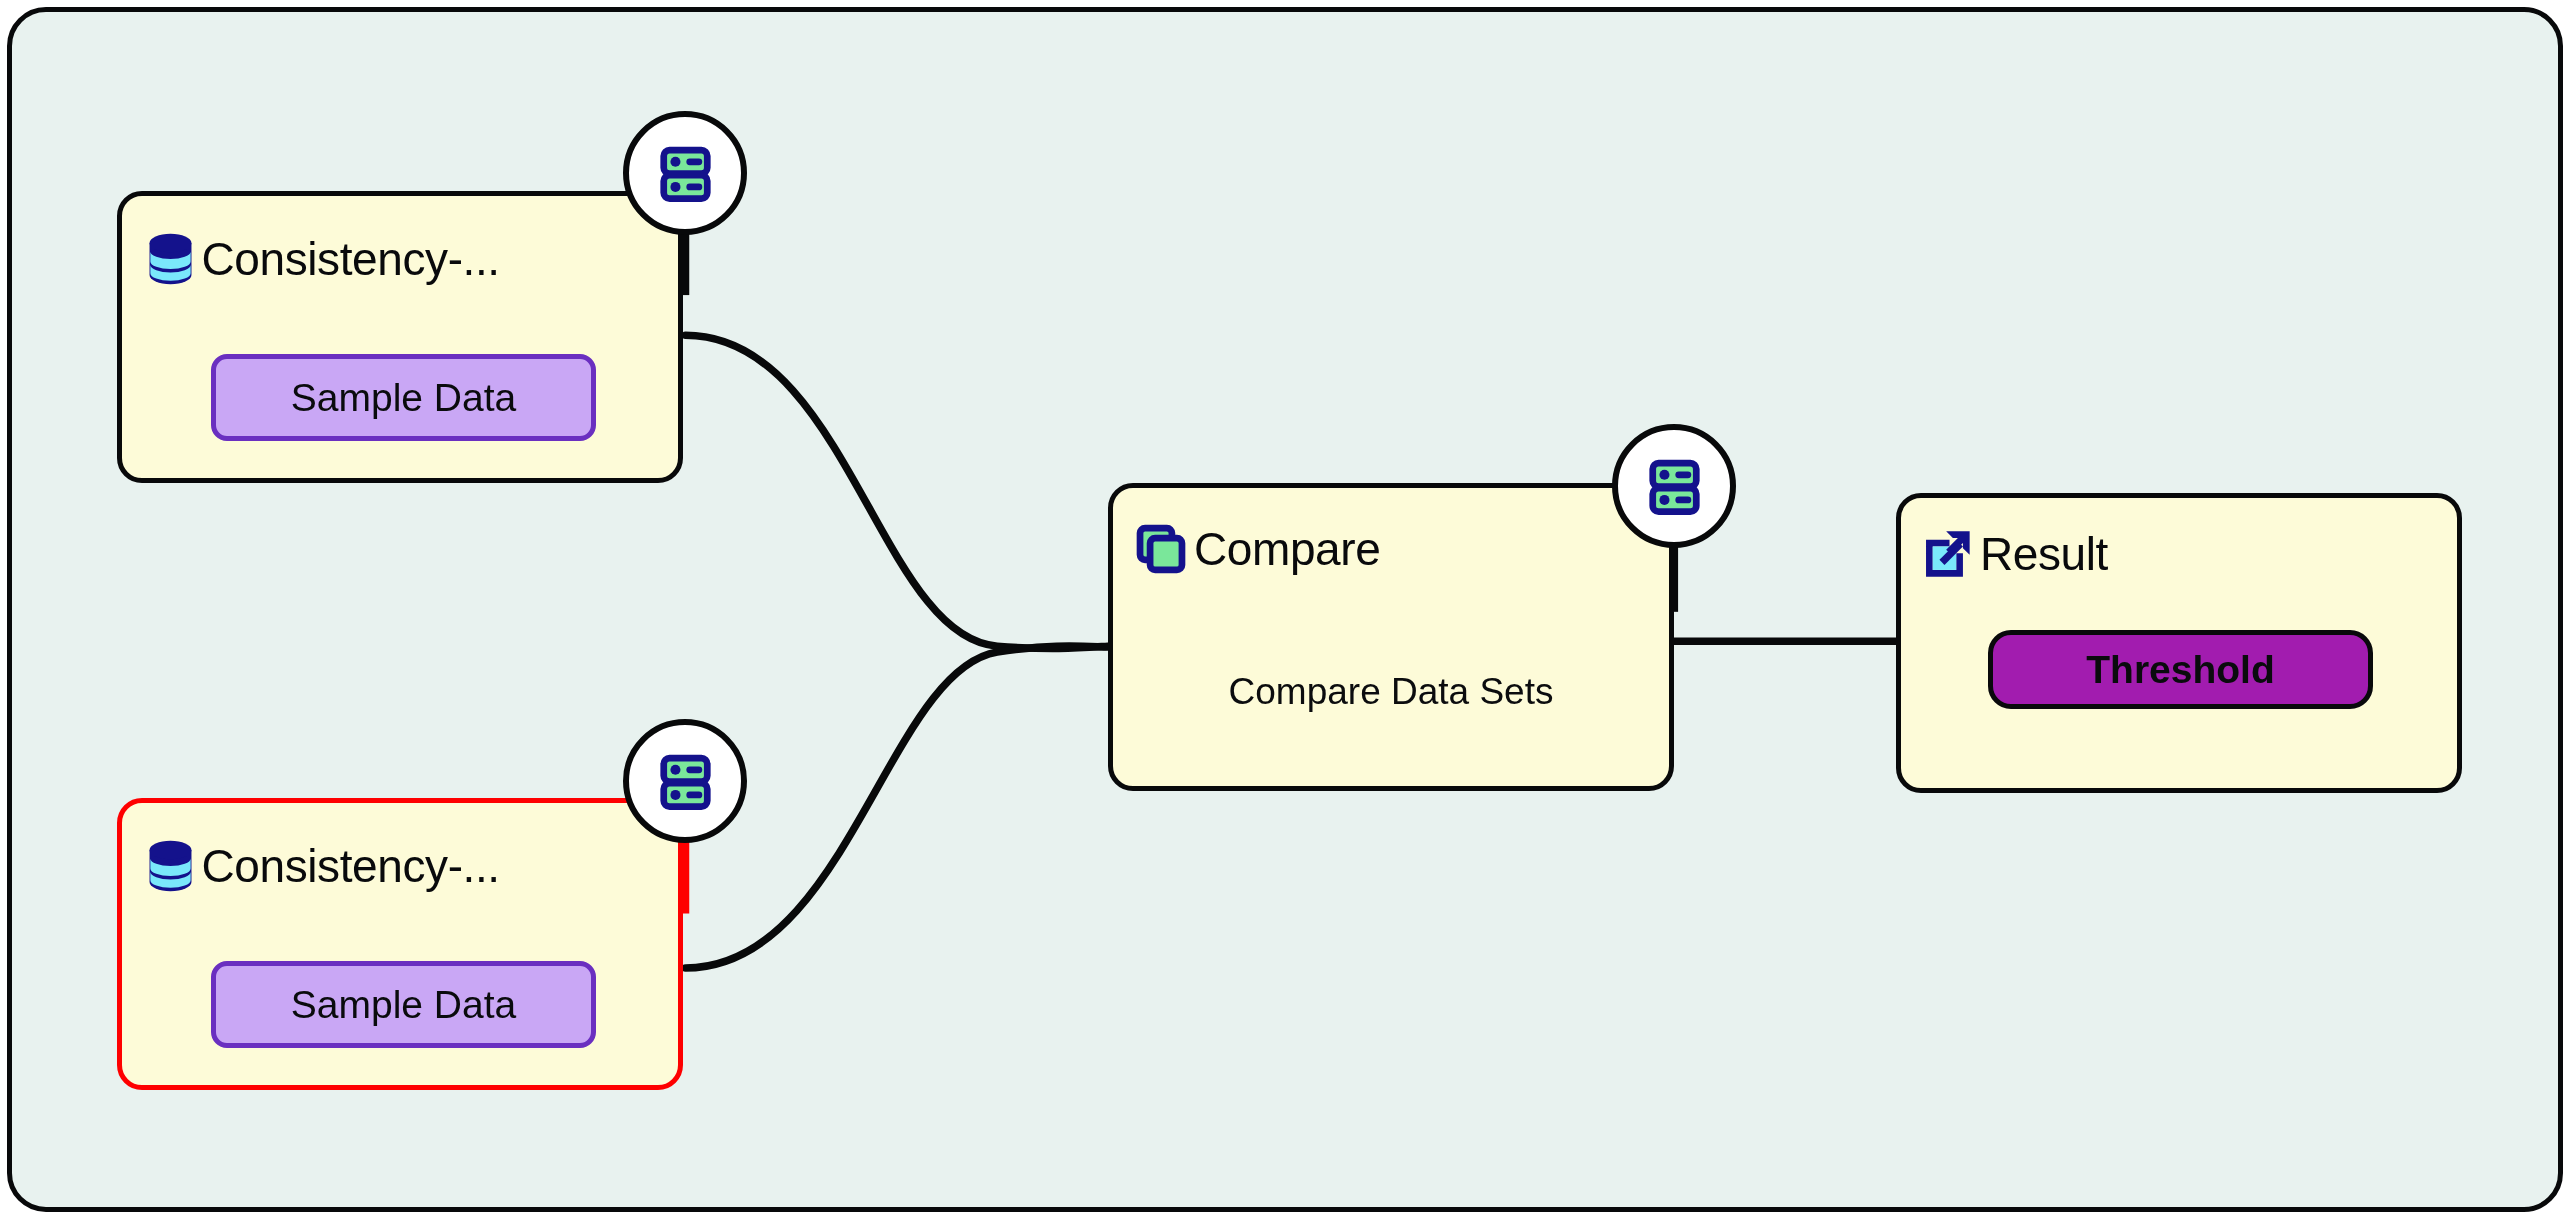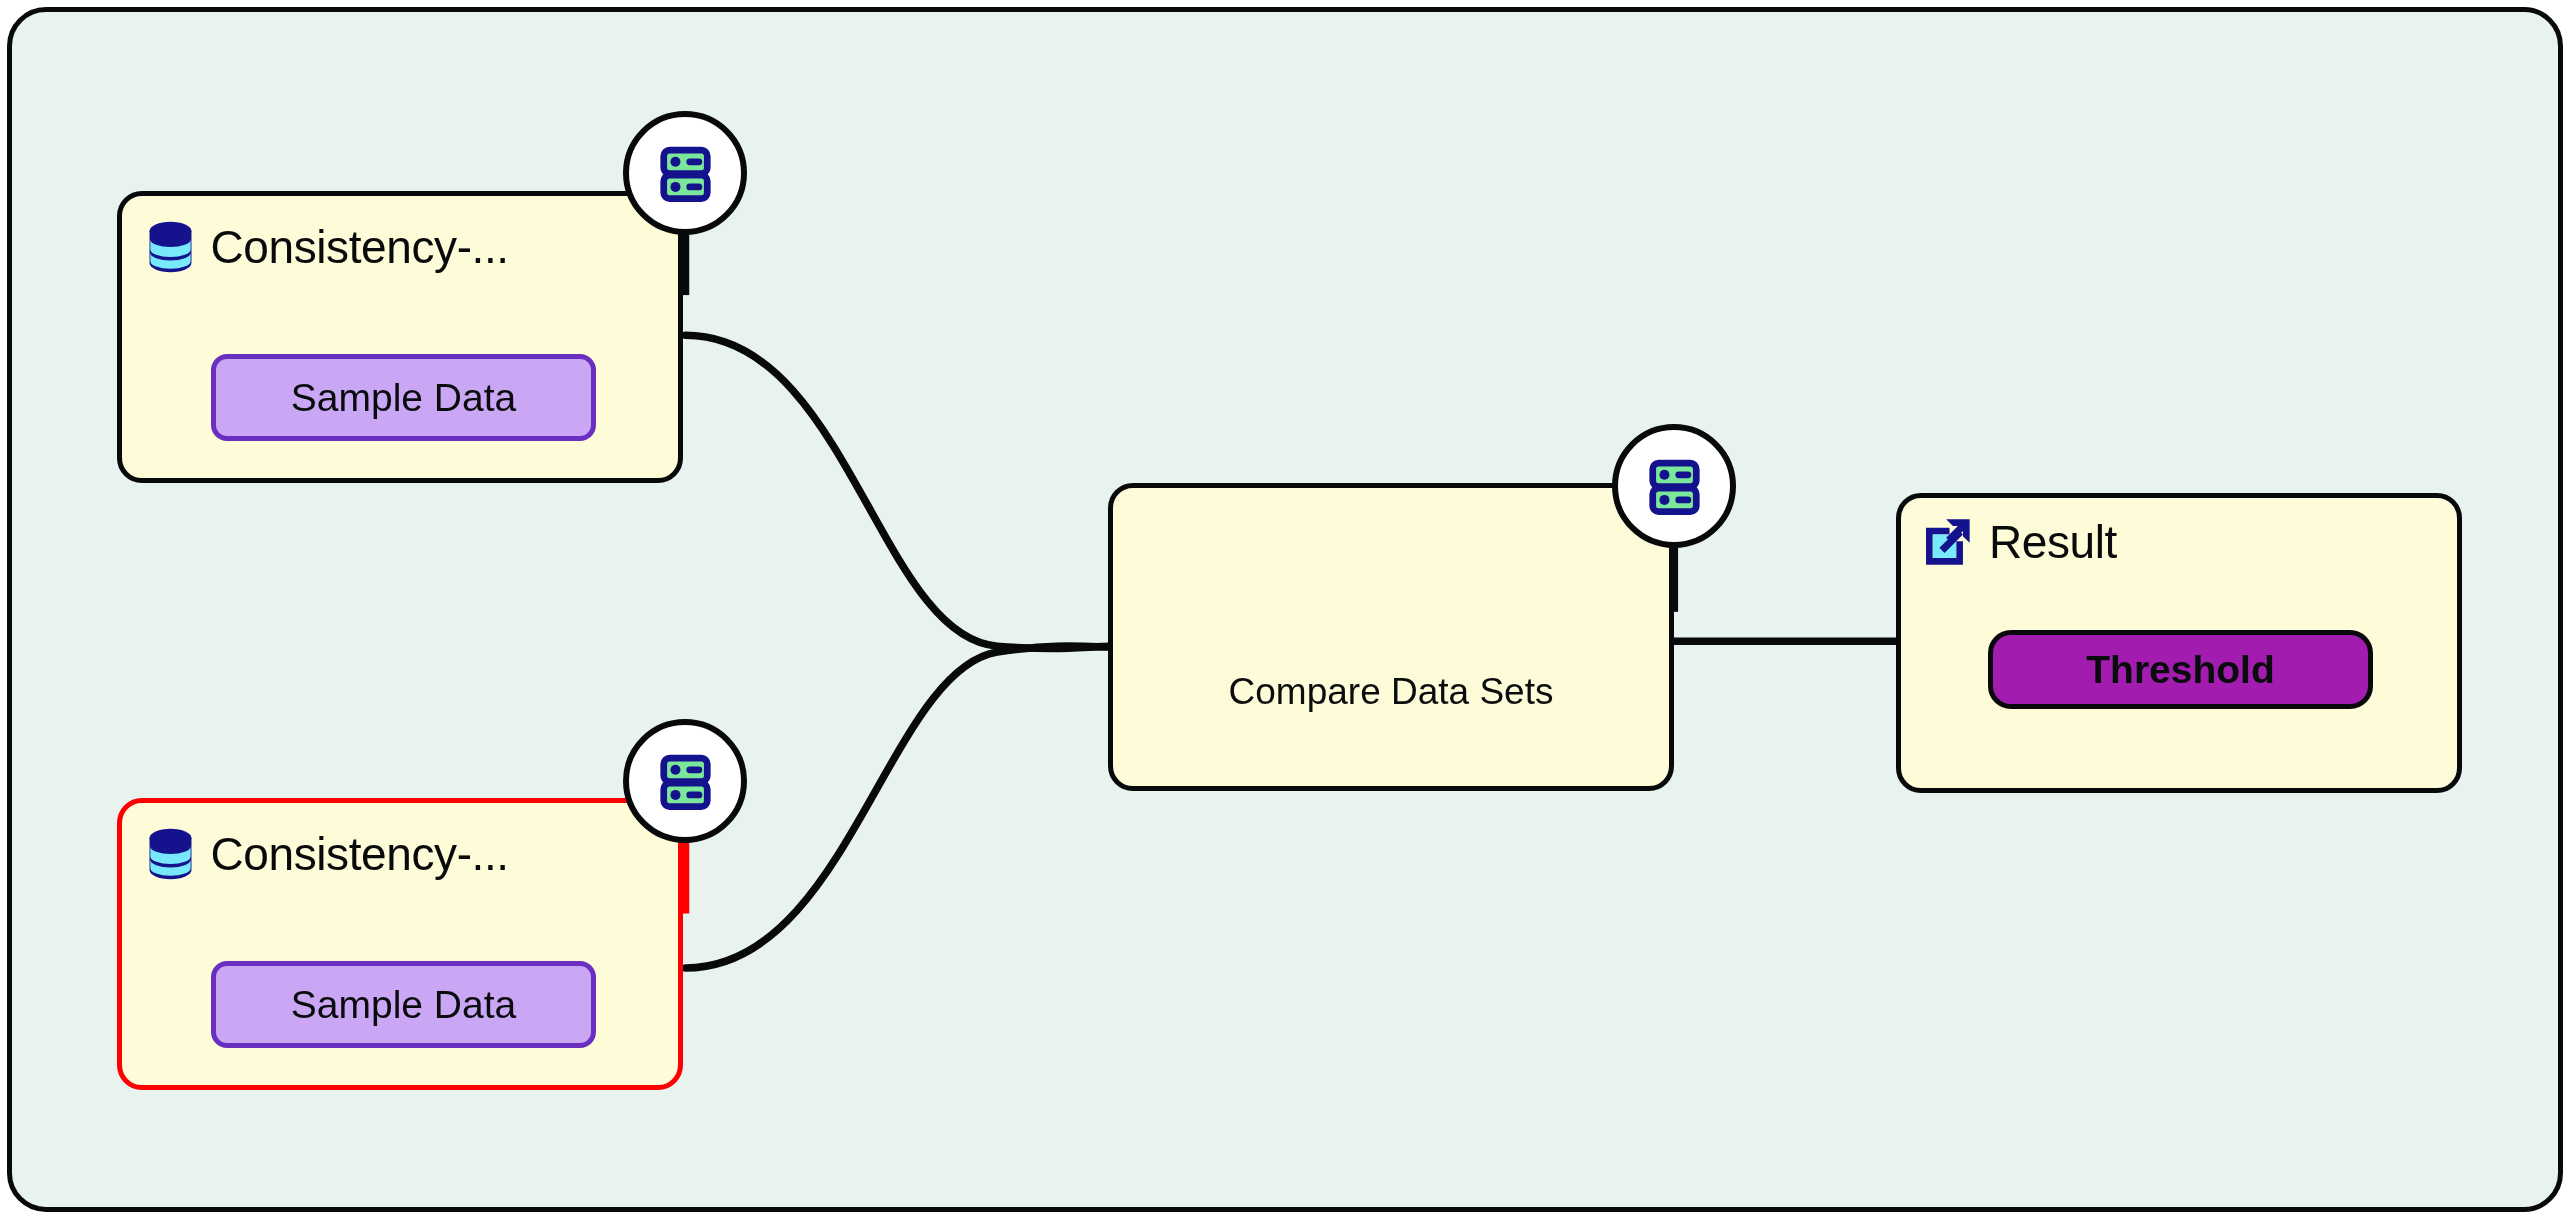--- a/index.html
+++ b/index.html
@@ -51,21 +51,22 @@
     border-radius: 25px;
     z-index: 5;
   }
   .node.selected {
     border-color: #fe0000;
   }
 
   .node-head {
     display: flex;
     align-items: center;
-    gap: 16px;
+    gap: 7px;
+    margin-top: 12px;
   }
 
   .node-title {
     font-size: 46px;
     color: #090a0c;
     letter-spacing: -0.4px;
     white-space: nowrap;
     overflow: hidden;
   }
 
@@ -219,20 +220,29 @@
         <rect x="14" y="42" width="52" height="28" rx="7" fill="#7ae79a" stroke="#14128c" stroke-width="8"></rect>
         <circle cx="28" cy="26" r="6" fill="#14128c"></circle>
         <rect x="41" y="22" width="19" height="8" rx="4" fill="#14128c"></rect>
         <circle cx="28" cy="56" r="6" fill="#14128c"></circle>
         <rect x="41" y="52" width="19" height="8" rx="4" fill="#14128c"></rect>
       </svg>
     </span>
   </div>
 
   <div class="node" id="node-compare">
+    <div class="node-head">
+      <span class="icon">
+        <svg class="icon-sq" width="52" height="52" viewBox="0 0 62 62">
+          <rect x="6" y="6" width="38" height="38" rx="6" fill="#7ae79a" stroke="#14128c" stroke-width="8"></rect>
+          <rect x="18" y="18" width="38" height="38" rx="6" fill="#7ae79a" stroke="#14128c" stroke-width="8"></rect>
+        </svg>
+      </span>
+      <span class="node-title">Compare</span>
+    </div>
     <div class="node-sub">Compare Data Sets</div>
   </div>
 
   <div class="badge" id="badge-c">
     <span>
       <svg class="icon-sq" width="67" height="67" viewBox="0 0 80 80">
         <rect x="14" y="12" width="52" height="28" rx="7" fill="#7ae79a" stroke="#14128c" stroke-width="8"></rect>
         <rect x="14" y="42" width="52" height="28" rx="7" fill="#7ae79a" stroke="#14128c" stroke-width="8"></rect>
         <circle cx="28" cy="26" r="6" fill="#14128c"></circle>
         <rect x="41" y="22" width="19" height="8" rx="4" fill="#14128c"></rect>

